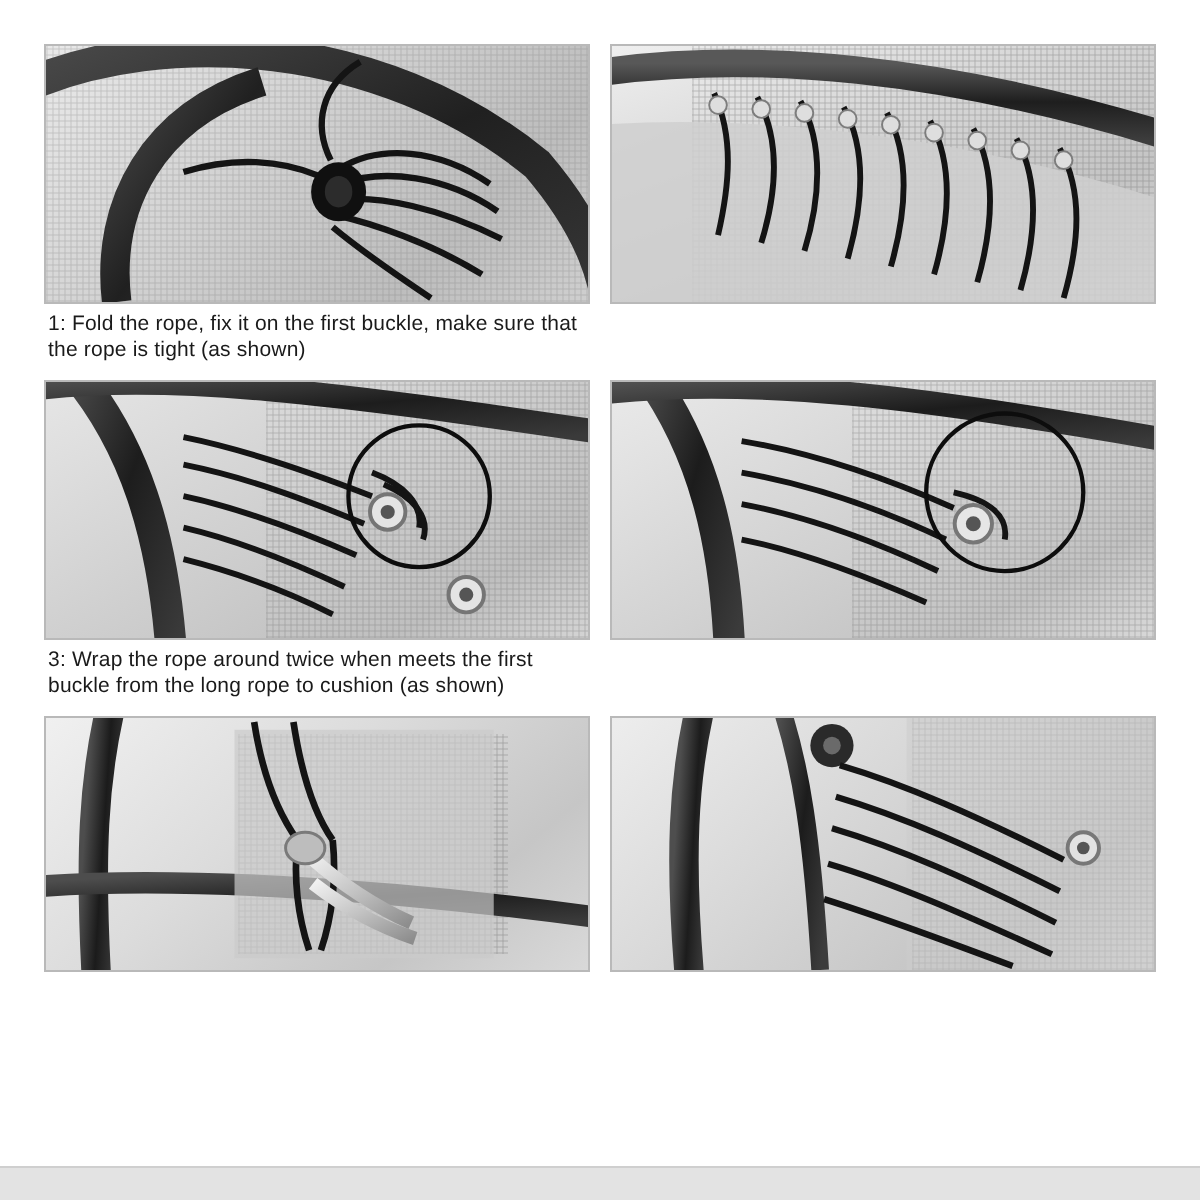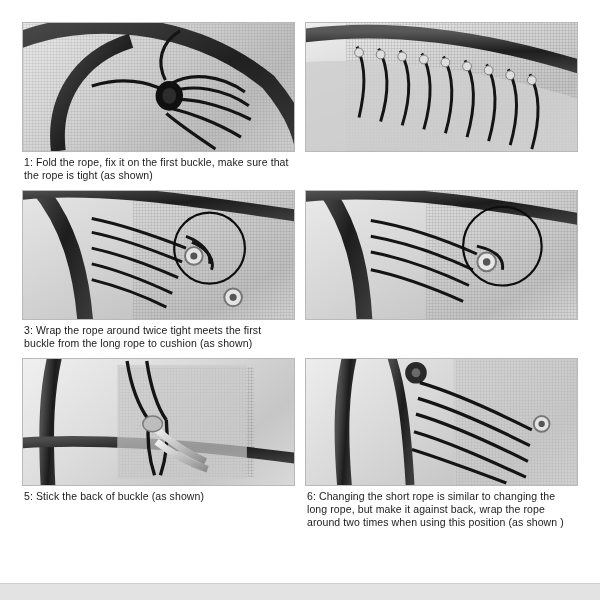--- a/index.html
+++ b/index.html
@@ -179,21 +179,21 @@
             <path d="M 166 46 C 182 52 192 62 190 74"></path>
             <path d="M 172 52 C 186 58 196 68 192 80"></path>
           </g>
           <circle cx="174" cy="66" r="9" class="g" fill="#e4e4e4" stroke="#757575" stroke-width="2"></circle>
           <circle cx="174" cy="66" r="3.6" fill="#555"></circle>
           <circle cx="214" cy="108" r="9" fill="#e4e4e4" stroke="#757575" stroke-width="2"></circle>
           <circle cx="214" cy="108" r="3.6" fill="#555"></circle>
           <circle cx="190" cy="58" r="36" fill="none" stroke="#0d0d0d" stroke-width="2.2"></circle>
         </svg>
       </div>
-      <div class="caption">3: Wrap the rope around twice tight meets the first buckle from the long rope to cushion (as shown)</div>
+      <div class="caption">3: Wrap the rope around twice when meets the first buckle from the long rope to cushion (as shown)</div>
     </div>
 
     <div class="step step-4">
       <div class="photo">
         <div class="bg-soft" style="background:linear-gradient(150deg,#eaeaea 0%,#d4d4d4 45%,#c2c2c2 80%,#d8d8d8 100%);"></div>
         <div class="mesh" style="left:120px;top:0;right:0;bottom:0;opacity:.45;"></div>
         <svg class="ov" viewBox="0 0 276 130" preserveAspectRatio="none">
           <defs>
             <linearGradient id="tube4" x1="0" y1="0" x2="1" y2="1">
               <stop offset="0" stop-color="#505050"></stop>
@@ -243,21 +243,20 @@
             <path d="M 128 62 C 126 82 128 100 134 118"></path>
             <path d="M 146 62 C 148 82 146 100 140 118"></path>
           </g>
           <g stroke="#9a9a9a" stroke-width="5" fill="none">
             <path d="M 134 70 C 152 86 168 96 186 104" stroke="url(#metal5)" stroke-width="7"></path>
             <path d="M 136 84 C 154 98 170 106 188 112" stroke="url(#metal5)" stroke-width="7"></path>
           </g>
           <ellipse cx="132" cy="66" rx="10" ry="8" fill="#bdbdbd" stroke="#7a7a7a" stroke-width="1.5"></ellipse>
         </svg>
       </div>
-      <div class="caption">5: Stick the back of buckle (as shown)</div>
     </div>
 
     <div class="step step-6">
       <div class="photo">
         <div class="bg-soft" style="background:linear-gradient(140deg,#ededed 0%,#d8d8d8 40%,#c3c3c3 78%,#d6d6d6 100%);"></div>
         <div class="mesh" style="left:150px;top:0;right:0;bottom:0;opacity:.5;"></div>
         <svg class="ov" viewBox="0 0 276 128" preserveAspectRatio="none">
           <defs>
             <linearGradient id="tube6" x1="0" y1="0" x2="1" y2="1">
               <stop offset="0" stop-color="#4e4e4e"></stop>
@@ -274,18 +273,17 @@
             <path d="M 116 24 C 150 34 186 50 230 72"></path>
             <path d="M 114 40 C 148 50 184 66 228 88"></path>
             <path d="M 112 56 C 146 66 182 82 226 104"></path>
             <path d="M 110 74 C 144 84 180 100 224 120"></path>
             <path d="M 108 92 C 140 102 172 114 204 126"></path>
           </g>
           <circle cx="240" cy="66" r="8" fill="#e2e2e2" stroke="#777" stroke-width="2"></circle>
           <circle cx="240" cy="66" r="3.2" fill="#555"></circle>
         </svg>
       </div>
-      <div class="caption">6: Changing the short rope is similar to changing the long rope, but make it against back, wrap the rope around two times when using this position (as shown )</div>
     </div>
 
   </div>
   <div class="strip-bottom"></div>
 </div>
 
 </body></html>

